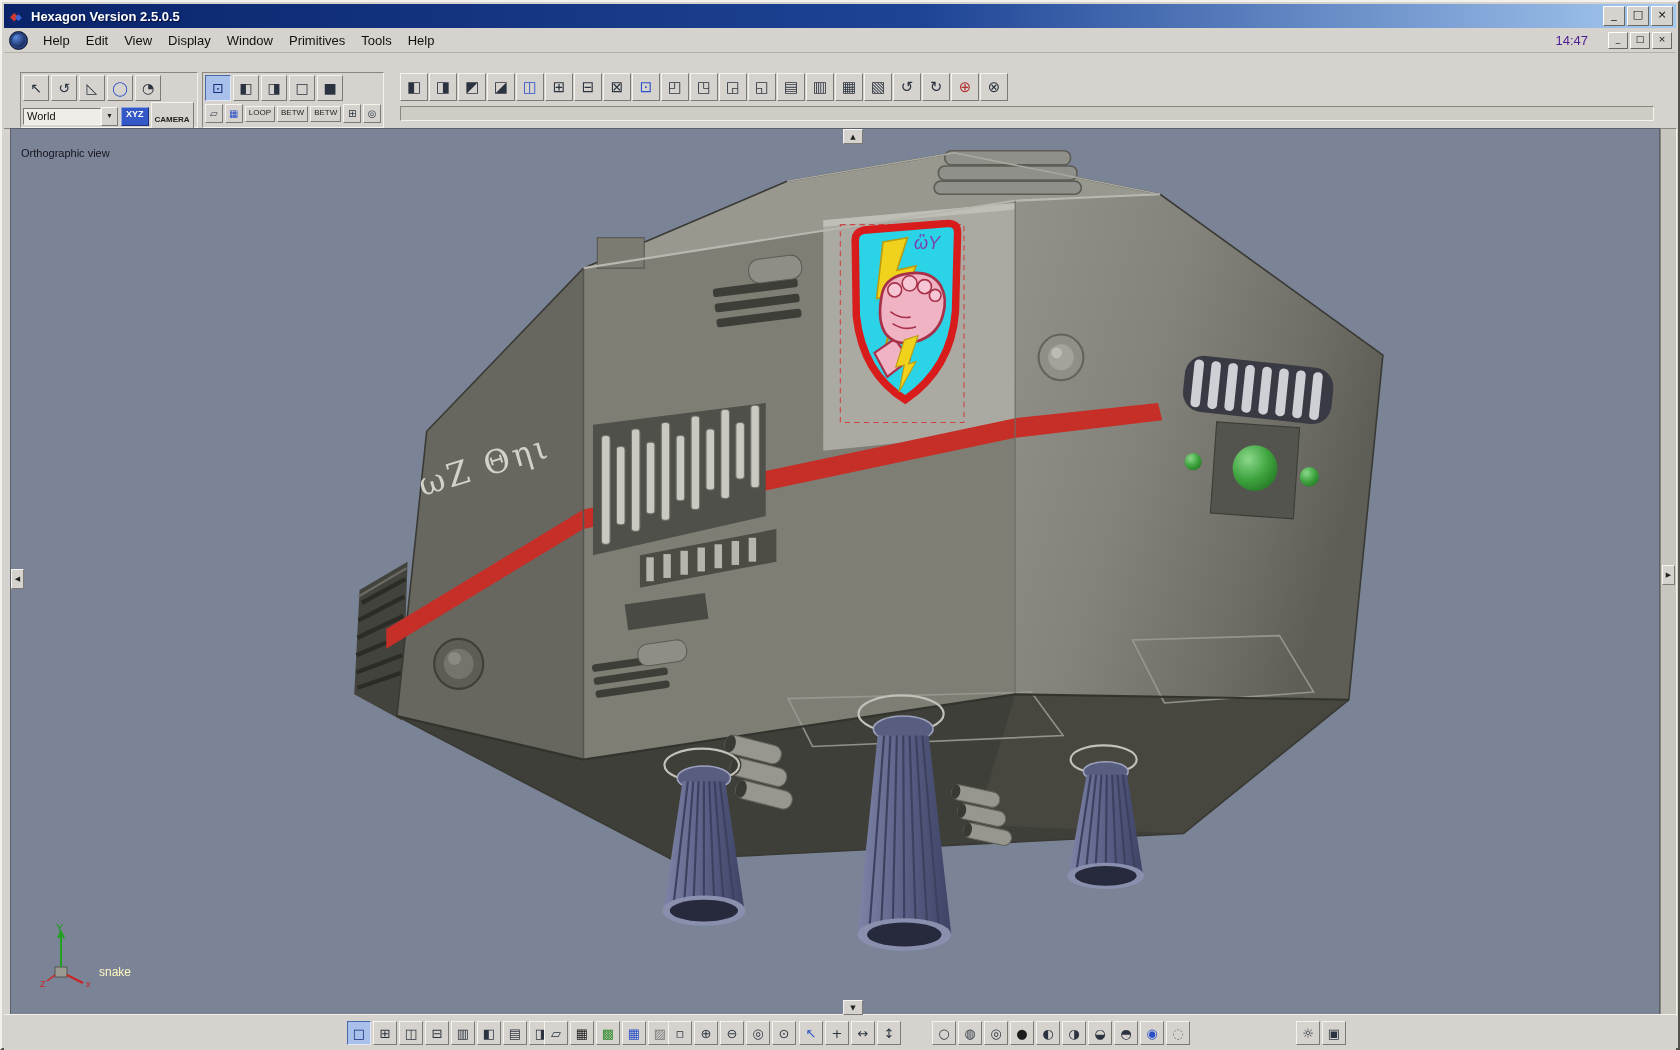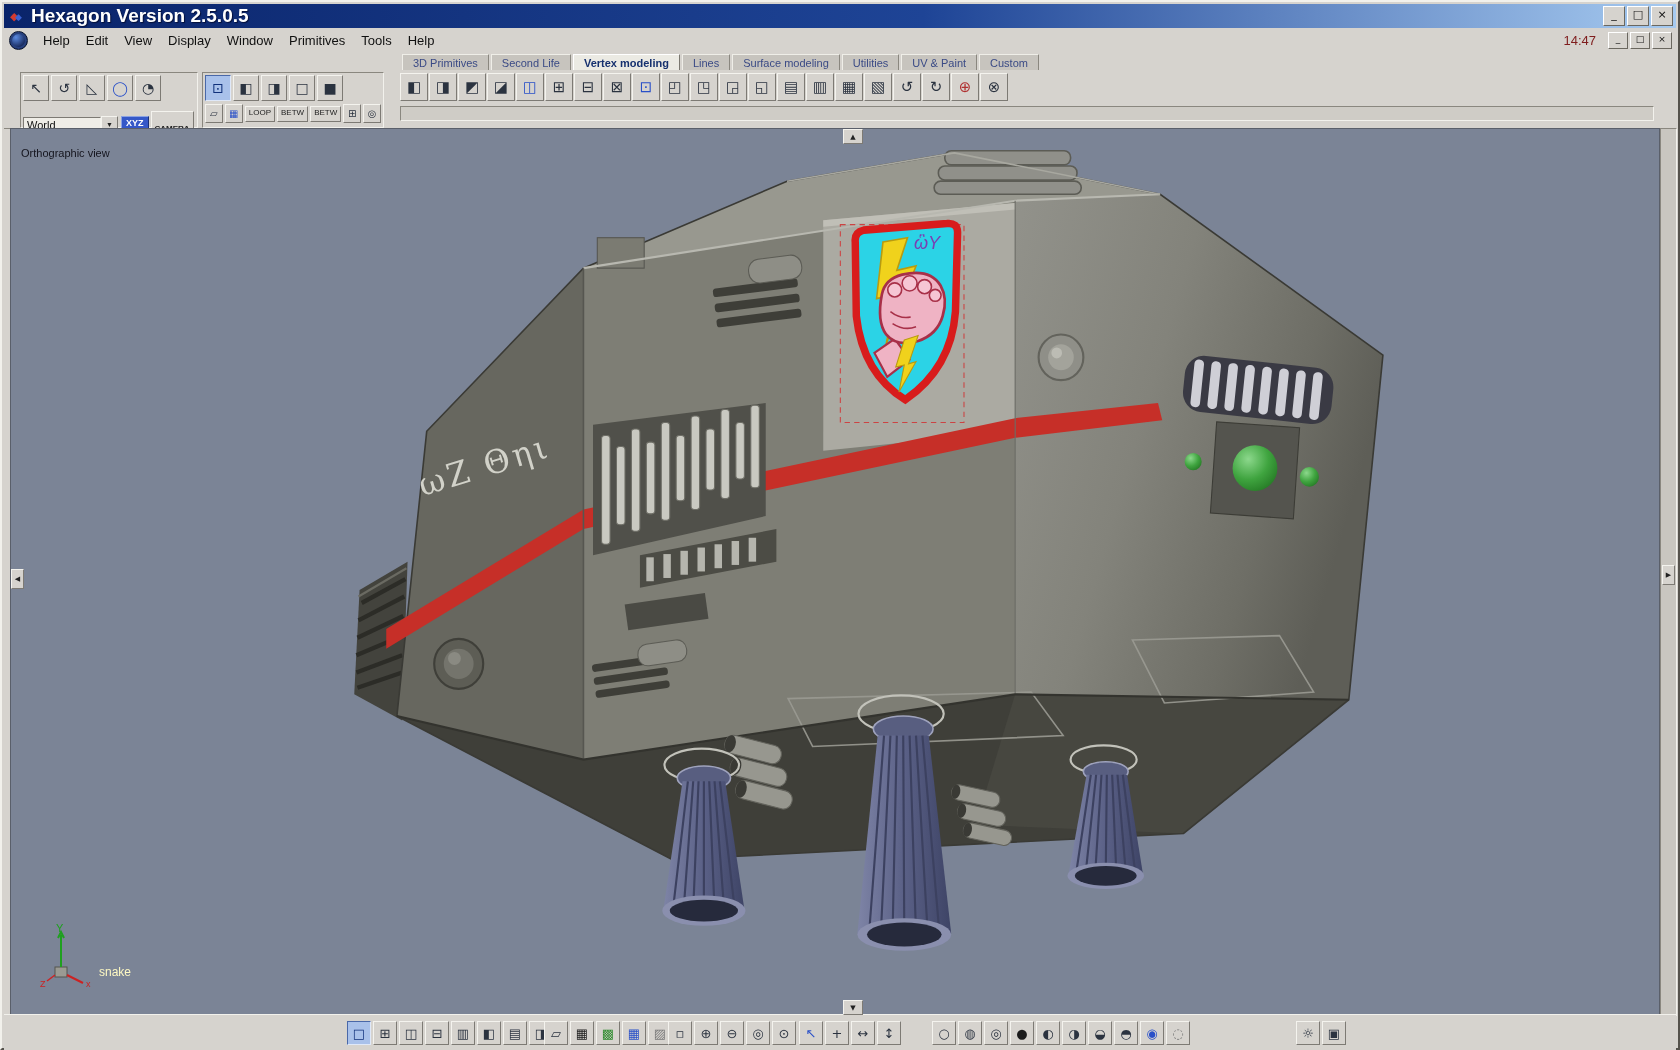--- a/index.html
+++ b/index.html
@@ -8,35 +8,35 @@
   .win{position:absolute;inset:0;background:#d6d3ce;
        border:2px solid;border-color:#f2f1ec #55524c #55524c #f2f1ec;}
 
   
   .titlebar{position:absolute;left:2px;top:2px;right:2px;height:24px;
     background:linear-gradient(90deg,#0a246a 0%,#1e4496 55%,#a6caf0 100%);
     display:flex;align-items:center;color:#fff;padding:0 3px;}
   .appicon{position:relative;width:16px;height:16px;margin-left:2px;}
   .appicon .d1{position:absolute;left:1px;top:2px;font-size:11px;color:#d33a2e;}
   .appicon .d2{position:absolute;left:6px;top:4px;font-size:9px;color:#3a62d3;}
-  .title-text{font-weight:bold;font-size:19px;margin-left:6px;text-shadow:1px 1px 1px #05103a;}
+  .title-text{font-weight:bold;font-size:13px;margin-left:6px;text-shadow:1px 1px 1px #05103a;}
   .tb-btns{margin-left:auto;display:flex;gap:2px;}
   .wbtn{width:20px;height:18px;background:#d6d3ce;border:1px solid;
     border-color:#ffffff #6a675f #6a675f #ffffff;font-size:11px;line-height:15px;
     text-align:center;color:#111;font-family:"DejaVu Sans",sans-serif;}
 
   
   .menubar{position:absolute;left:2px;top:26px;right:2px;height:24px;background:#d6d3ce;
     display:flex;align-items:center;border-bottom:1px solid #b4b1aa;}
   .logo{width:17px;height:17px;border-radius:50%;margin:0 7px 0 5px;
     background:radial-gradient(circle at 35% 32%,#5a8ae0,#12204f 70%);
     border:1px solid #0a1630;box-shadow:inset 0 0 0 2px #27407e;}
   .menu-item{font-size:13px;color:#101010;padding:3px 8px;}
   .menu-right{margin-left:auto;display:flex;align-items:center;gap:2px;padding-right:4px;}
-  .time{font-size:13px;color:#7f1d1d;margin-right:10px;}
+  .time{font-size:13px;color:#4c1d95;margin-right:18px;}
   .mbtn{width:18px;height:15px;background:#d6d3ce;border:1px solid;
     border-color:#ffffff #6a675f #6a675f #ffffff;font-size:9px;line-height:13px;
     text-align:center;color:#111;font-family:"DejaVu Sans",sans-serif;}
 
   
   .tabbar{position:absolute;left:2px;top:50px;right:2px;height:18px;background:#d6d3ce;}
   .tabs{position:absolute;left:398px;top:2px;display:flex;gap:2px;}
   .tab{font-size:11px;color:#3a4a85;background:#c7c4be;white-space:nowrap;
     border:1px solid;border-color:#efeee8 #8a877f #c7c4be #efeee8;
     padding:2px 10px 1px;}
@@ -54,21 +54,21 @@
   .ticon{width:24px;height:24px;display:flex;align-items:center;justify-content:center;
     background:#d6d3ce;border:1px solid;border-color:#f4f3ee #7d7a74 #7d7a74 #f4f3ee;
     font-size:14px;color:#2b3340;font-family:"DejaVu Sans",sans-serif;}
   .ticon.small{width:17px;height:17px;font-size:10px;}
   .ticon.active{background:#a9c1ea;border-color:#4a68a8 #dfe8f8 #dfe8f8 #4a68a8;color:#10307a;}
   .c-blue{color:#2a50c8;}
   .c-green{color:#2e8b2e;}
   .c-red{color:#b03030;}
   .c-grey{color:#7a7a7a;}
   .c-dark{color:#1c1c1c;}
-  .world-field{display:flex;align-items:center;height:17px;margin-top:16px;}
+  .world-field{display:flex;align-items:center;height:17px;margin-top:7px;}
   .world-box{width:70px;height:15px;background:#efede7;border:1px solid;
     border-color:#7d7a74 #f4f3ee #f4f3ee #7d7a74;font-size:11px;color:#111;
     padding:0 3px;line-height:15px;}
   .drop-btn{width:15px;height:17px;background:#d6d3ce;border:1px solid;
     border-color:#f4f3ee #7d7a74 #7d7a74 #f4f3ee;font-size:7px;line-height:15px;
     text-align:center;color:#222;}
   .xyz-btn{height:15px;background:#3558c8;color:#fff;font-size:9px;font-weight:bold;
     padding:1px 4px;border:1px solid;border-color:#8ba2e2 #1a2f78 #1a2f78 #8ba2e2;margin-left:3px;}
   .cam-btn{height:15px;background:#d6d3ce;color:#222;font-size:8px;font-weight:bold;
     padding:12px 3px 0;border:1px solid;border-color:#f4f3ee #7d7a74 #7d7a74 #f4f3ee;margin-left:2px;}
@@ -134,32 +134,20 @@
     <span class="menu-item">Tools</span>
     <span class="menu-item">Help</span>
     <span class="menu-right">
       <span class="time">14:47</span>
       <span class="mbtn">_</span>
       <span class="mbtn">□</span>
       <span class="mbtn">×</span>
     </span>
   </div>
 
-  <div class="tabbar">
-    <div class="tabs">
-      <span class="tab">3D Primitives</span>
-      <span class="tab">Second Life</span>
-      <span class="tab active">Vertex modeling</span>
-      <span class="tab">Lines</span>
-      <span class="tab">Surface modeling</span>
-      <span class="tab">Utilities</span>
-      <span class="tab">UV &amp; Paint</span>
-      <span class="tab">Custom</span>
-    </div>
-  </div>
 
   <div class="toolarea">
 
     <div class="box" id="box1">
       <div class="icon-row">
         <span class="ticon">↖</span>
         <span class="ticon">↺</span>
         <span class="ticon">◺</span>
         <span class="ticon c-blue">◯</span>
         <span class="ticon">◔</span>

